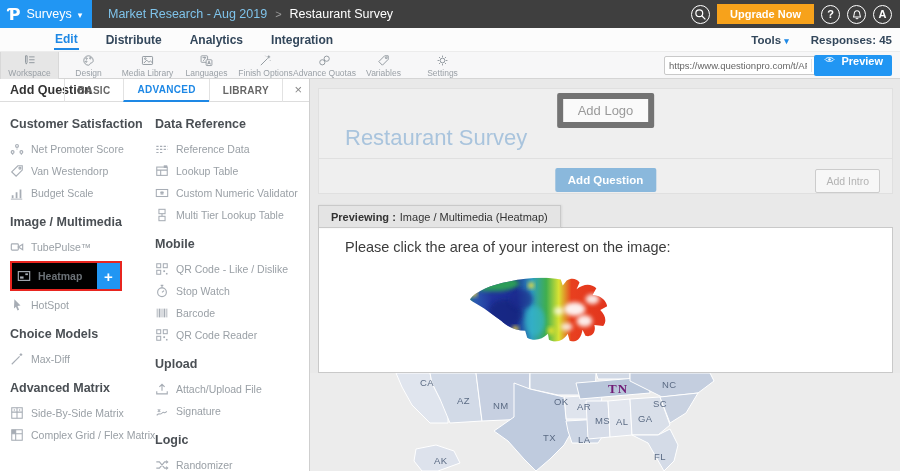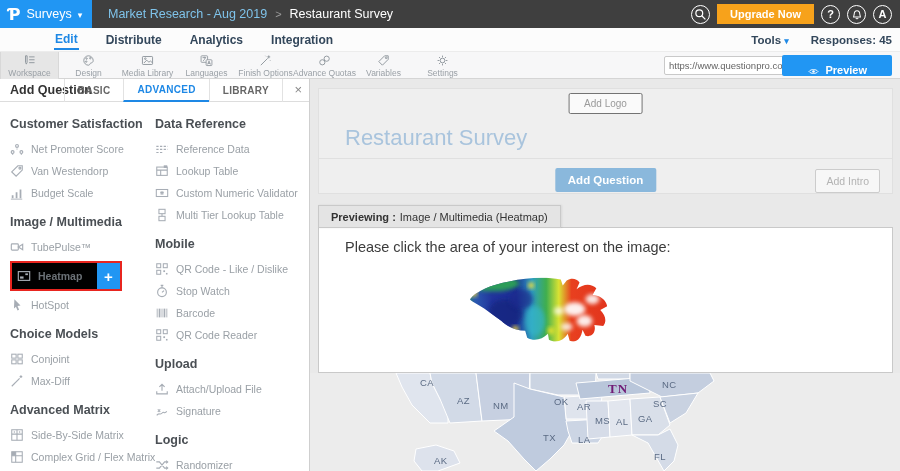--- a/index.html
+++ b/index.html
@@ -42,21 +42,21 @@
                gap:1px; cursor:pointer; color:#8e959c; }
   .tool-item.active { background:#e6e6e6; border-left:1px solid #d8d8d8; border-right:1px solid #d8d8d8; }
   .tool-item .tlabel { font-size:8.5px; color:#9aa0a6; white-space:nowrap; }
   .tool-item svg { width:13px; height:13px; }
   .url-wrap { position:absolute; right:68px; top:4px; width:168px; height:19px; background:#fff; border:1px solid #c9c9c9;
               border-radius:2px; display:flex; align-items:center; }
   .url-input { border:none; outline:none; flex:1; font-size:9.5px; color:#666; padding:0 4px; background:transparent;
                font-family:"Liberation Sans", sans-serif; min-width:0; }
   .url-pencil { font-size:11px; color:#8e959c; padding:0 5px; border-left:1px solid #e2e2e2; cursor:pointer; }
   .preview-btn { position:absolute; right:8px; top:3px; height:21px; background:#2196f3; color:#fff; border:none;
-                 border-radius:2px; font-size:11px; font-weight:bold; padding:0 25px; display:flex; align-items:flex-end;
+                 border-radius:2px; font-size:11px; font-weight:bold; padding:0 9px; display:flex; align-items:flex-start;
                  gap:5px; cursor:pointer; }
 
   
   .panel { position:absolute; top:79px; left:0; width:310px; height:392px; background:#fff; border-right:1px solid #cfcfcf; z-index:30; }
   .panel-head { position:relative; height:23px; border-bottom:1px solid #ddd; }
   .panel-title { position:absolute; left:10px; top:4px; font-size:12.5px; font-weight:bold; color:#333; }
   .panel-tabs { position:absolute; right:26px; top:0; height:23px; display:flex; }
   .ptab { height:23px; display:flex; align-items:center; padding:0 13px; font-size:10px; font-weight:bold; color:#666;
           border-left:1px solid #e2e2e2; cursor:pointer; letter-spacing:.3px; }
   .ptab:last-child { border-right:1px solid #e2e2e2; }
@@ -69,22 +69,22 @@
   .pitem { display:flex; align-items:center; gap:7px; height:22px; color:#9aa0a6; font-size:10.5px; cursor:pointer; white-space:nowrap; }
   .pitem svg { width:14px; height:14px; flex:0 0 auto; }
   .heat-wrap { border:2px solid #e8251f; background:#000000; width:112px; height:30px; display:flex; align-items:center;
                margin:3px 0; padding-left:5px; gap:7px; }
   .heat-add { margin-left:auto; width:23px; height:26px; background:#2196f3; color:#fff; font-size:15px; font-weight:bold;
               display:flex; align-items:center; justify-content:center; cursor:pointer; }
 
   
   .main { position:absolute; top:79px; left:310px; width:590px; height:392px; background:#e9e9e9; }
   .card { position:absolute; left:8px; right:7px; top:9px; height:106px; background:#efefef; border:1px solid #e0e0e0; }
-  .add-logo { position:absolute; left:50%; transform:translateX(-50%); top:4px; background:#fafafa; border:1px solid #737373;
-              color:#9a9a9a; font-size:10px; padding:4px 15px; border-radius:2px; cursor:pointer; }
+  .add-logo { position:absolute; left:50%; transform:translateX(-50%); top:4px; background:#fafafa; border:6px solid #737373;
+              color:#9a9a9a; font-size:13px; padding:4px 15px; border-radius:2px; cursor:pointer; }
   .survey-title { position:absolute; left:26px; top:36px; font-size:22px; color:#a9c4dd; }
   .card-divider { position:absolute; left:0; right:0; top:69px; border-top:1px solid #e0e0e0; }
   .add-q { position:absolute; left:50%; transform:translateX(-50%); top:79px; background:#8ab8dc; color:#fff; border:none;
            border-radius:2px; font-size:11.5px; font-weight:bold; padding:6px 13px; cursor:pointer; }
   .add-intro { position:absolute; right:12px; top:80px; background:#f7f7f7; border:1px solid #ccc; color:#b3b3b3;
                font-size:10.5px; padding:5px 10px; border-radius:2px; cursor:pointer; }
   .preview-tab { position:absolute; left:8px; top:126px; height:23px; background:#e4e4e4; border:1px solid #c9c9c9;
                  display:flex; align-items:center; padding:0 12px; font-size:11px; color:#333; gap:4px; z-index:6;
                  box-shadow:1px 0 2px rgba(0,0,0,.08); }
   .preview-tab b { font-weight:bold; }
@@ -416,26 +416,20 @@
           <span class="heat-add">+</span>
         </div>
         <div class="pitem">
           <svg viewBox="0 0 16 16">
               <use href="#i-cursor"></use>
             </svg>
           <span>HotSpot</span>
         </div>
 
         <div class="phead">Choice Models</div>
-        <div class="pitem">
-          <svg viewBox="0 0 16 16">
-              <use href="#i-grid"></use>
-            </svg>
-          <span>Conjoint</span>
-        </div>
         <div class="pitem">
           <svg viewBox="0 0 16 16">
               <use href="#i-wand"></use>
             </svg>
           <span>Max-Diff</span>
         </div>
 
         <div class="phead">Advanced Matrix</div>
         <div class="pitem">
           <svg viewBox="0 0 16 16">

